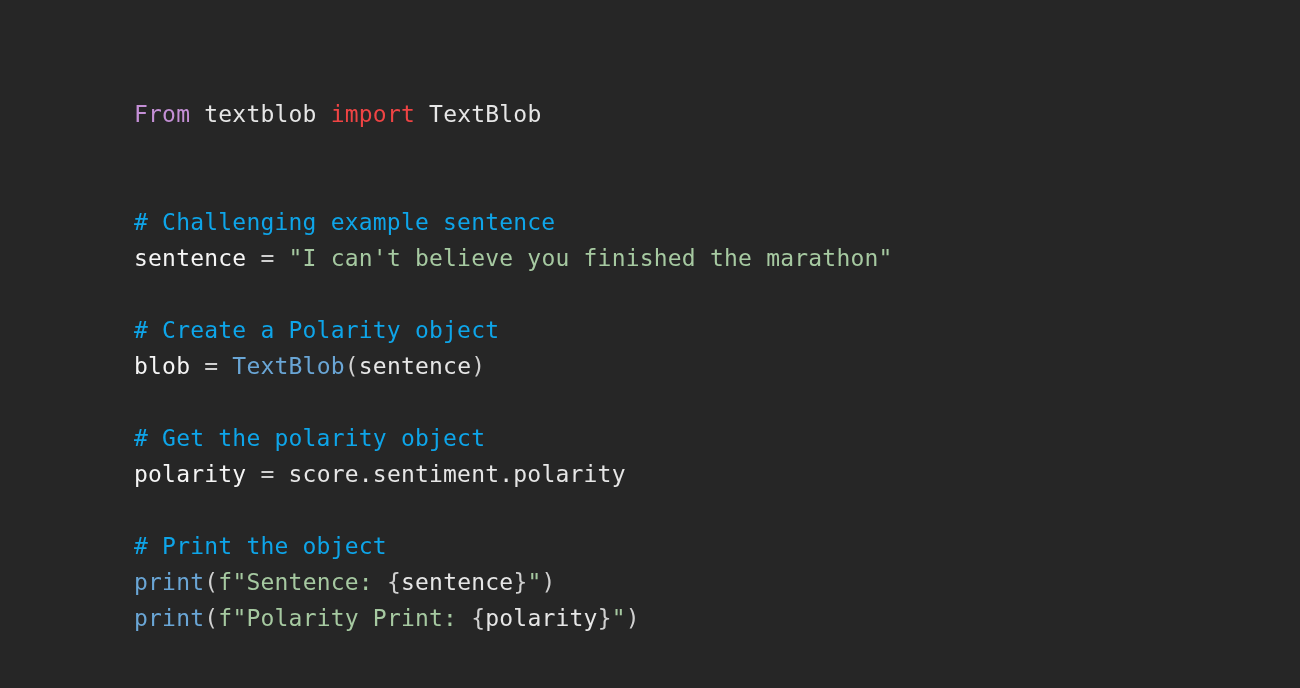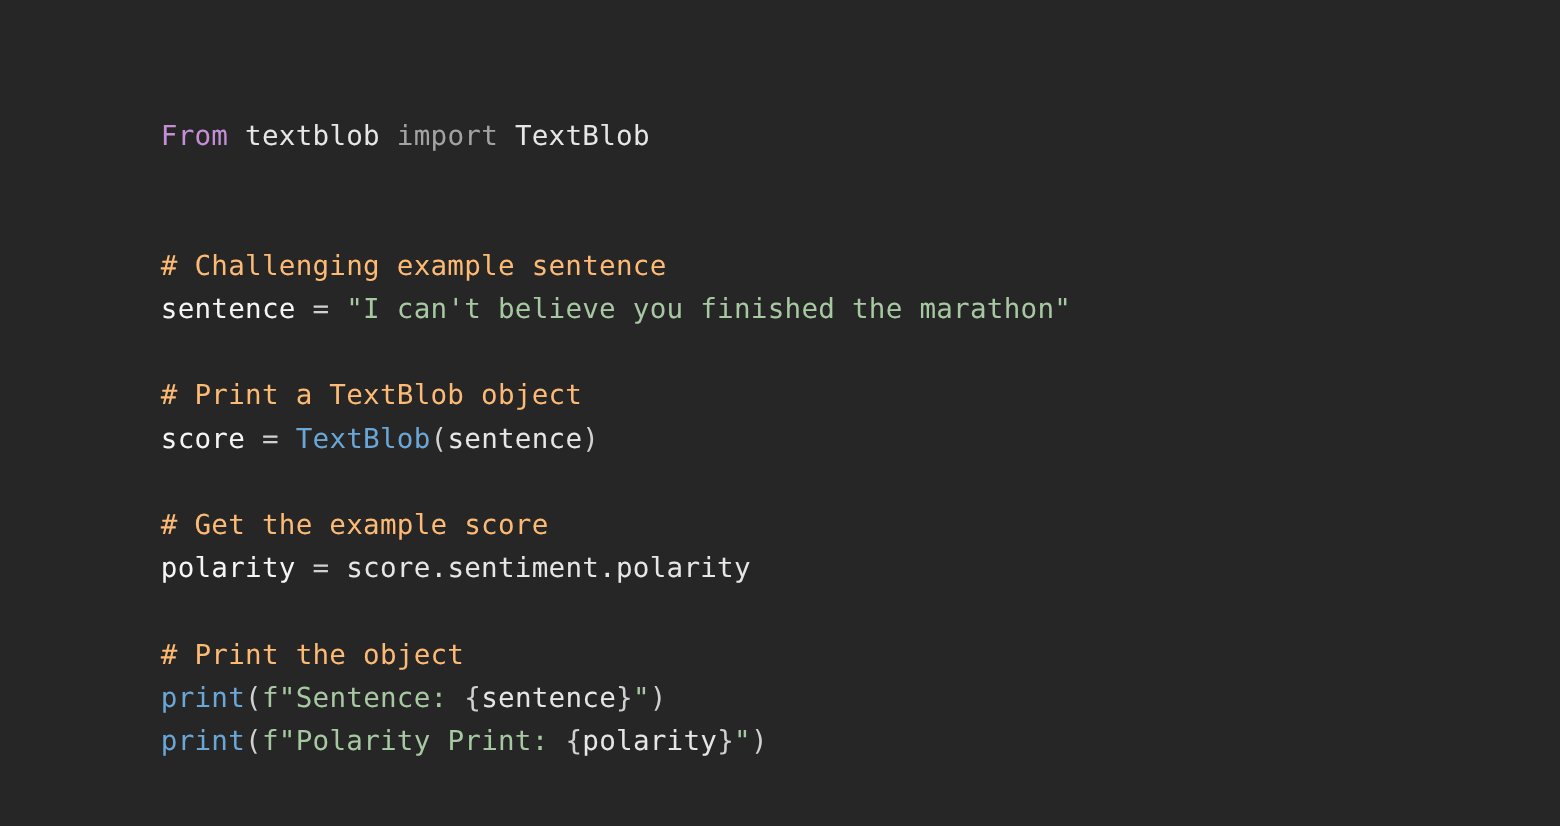--- a/index.html
+++ b/index.html
@@ -14,40 +14,40 @@
     margin: 0;
     padding: 96px 0 0 134px;
     font-family: ui-monospace, SFMono-Regular, "SF Mono", Menlo, Monaco, Consolas, monospace;
     font-size: 23px;
     line-height: 36px;
     letter-spacing: 0.2px;
     color: #e6e6e6;
     white-space: pre;
   }
   .kw-purple { color: #c48fd6; margin-top: 12px; }
-  .kw-import { color: #a3a3a3; }
-  .comment   { color: #fdba74; }
+  .kw-import { color: #ef4444; }
+  .comment   { color: #0ea5e9; }
   .ident     { color: #f5f5f5; }
   .op        { color: #d0d0d0; }
   .string    { color: #a6c9a1; }
   .func      { color: #6aa6d6; }
   .paren     { color: #d0d0d0; }
   .plain     { color: #e6e6e6; }
   .fstr-esc  { color: #d0d0d0; }
 </style>
 </head>
 <body>
 
 <pre class="code"><span><span class="kw-purple">From</span> <span class="plain">textblob</span> <span class="kw-import">import</span> <span class="plain">TextBlob</span></span>
 
 
 <span><span class="comment"># Challenging example sentence</span></span>
 <span><span class="ident">sentence</span><span class="op"> = </span><span class="string">"I can't believe you finished the marathon"</span></span>
 
-<span><span class="comment"># Print a TextBlob object</span></span>
-<span><span class="ident">score</span><span class="op"> = </span><span class="func">TextBlob</span><span class="paren">(</span><span class="plain">sentence</span><span class="paren">)</span></span>
+<span><span class="comment"># Create a Polarity object</span></span>
+<span><span class="ident">blob</span><span class="op"> = </span><span class="func">TextBlob</span><span class="paren">(</span><span class="plain">sentence</span><span class="paren">)</span></span>
 
-<span><span class="comment"># Get the example score</span></span>
+<span><span class="comment"># Get the polarity object</span></span>
 <span><span class="ident">polarity</span><span class="op"> = </span><span class="plain">score.sentiment.polarity</span></span>
 
 <span><span class="comment"># Print the object</span></span>
 <span><span class="func">print</span><span class="paren">(</span><span class="string">f</span><span class="string">"</span><span class="string">Sentence: </span><span class="fstr-esc">{</span><span class="plain">sentence</span><span class="fstr-esc">}</span><span class="string">"</span><span class="paren">)</span></span>
 <span><span class="func">print</span><span class="paren">(</span><span class="string">f</span><span class="string">"</span><span class="string">Polarity Print: </span><span class="fstr-esc">{</span><span class="plain">polarity</span><span class="fstr-esc">}</span><span class="string">"</span><span class="paren">)</span></span></pre>
 
 </body></html>

